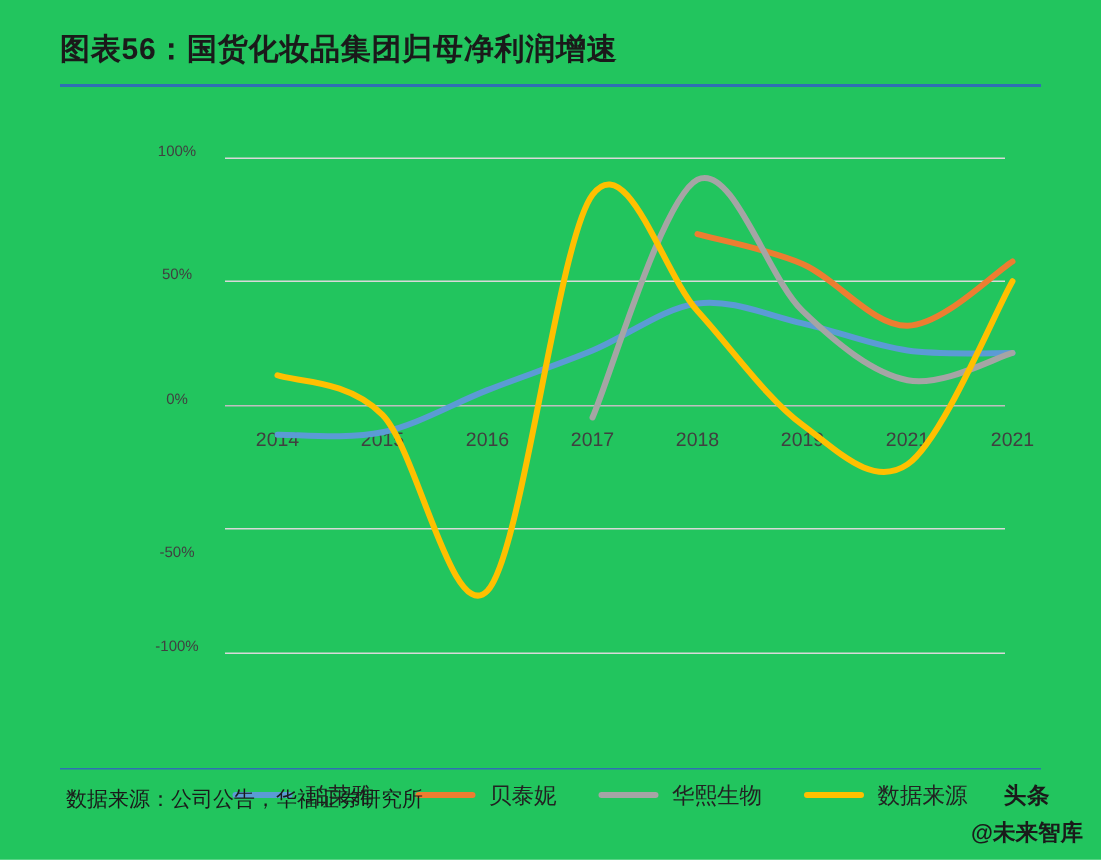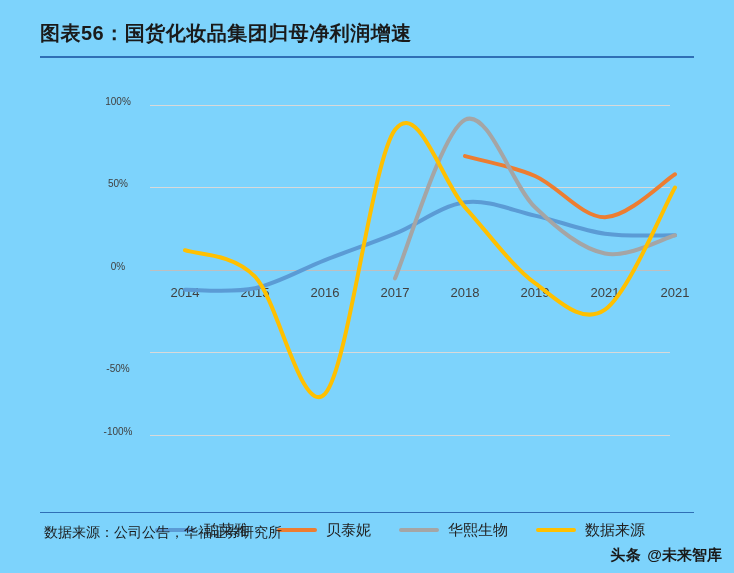--- a/index.html
+++ b/index.html
@@ -10,21 +10,21 @@
     width: 734px;
     height: 573px;
     background: #ffffff;
     font-family: "Liberation Sans", sans-serif;
     overflow: hidden;
   }
   .page {
     position: relative;
     width: 734px;
     height: 573px;
-    background: #7dd3fc;
+    background: #22c55e;
     box-sizing: border-box;
   }
   
   .title-area {
     position: absolute;
     left: 40px;
     top: 16px;
     width: 654px;
     height: 40px;
   }
@@ -141,20 +141,21 @@
     color: #1a1a1a;
     white-space: nowrap;
   }
   .watermark {
     position: absolute;
     right: 12px;
     bottom: 8px;
     display: flex;
     align-items: center;
     gap: 6px;
+    flex-direction: column;
   }
   .wm-badge {
     font-size: 15px;
     font-weight: bold;
     color: #1a1a1a;
     letter-spacing: 0.5px;
   }
   .wm-text {
     font-size: 15px;
     font-weight: bold;

